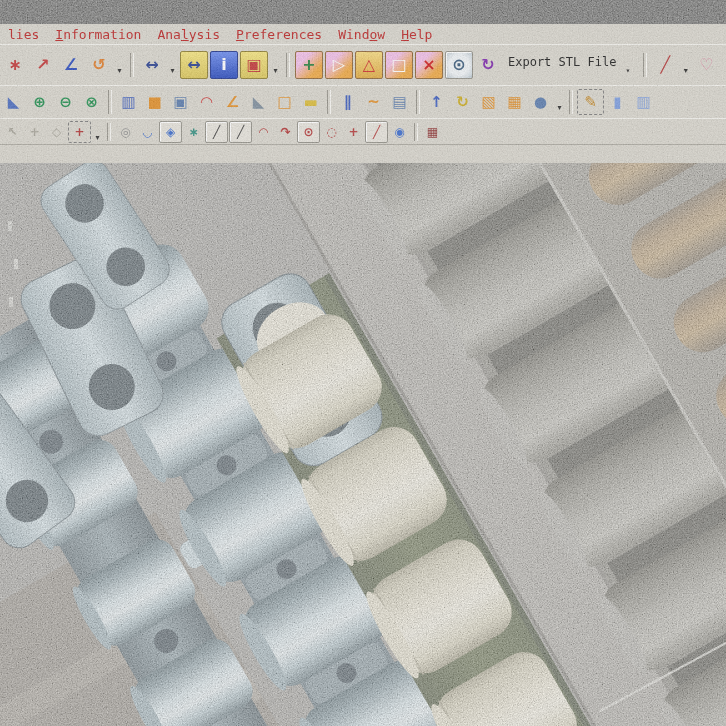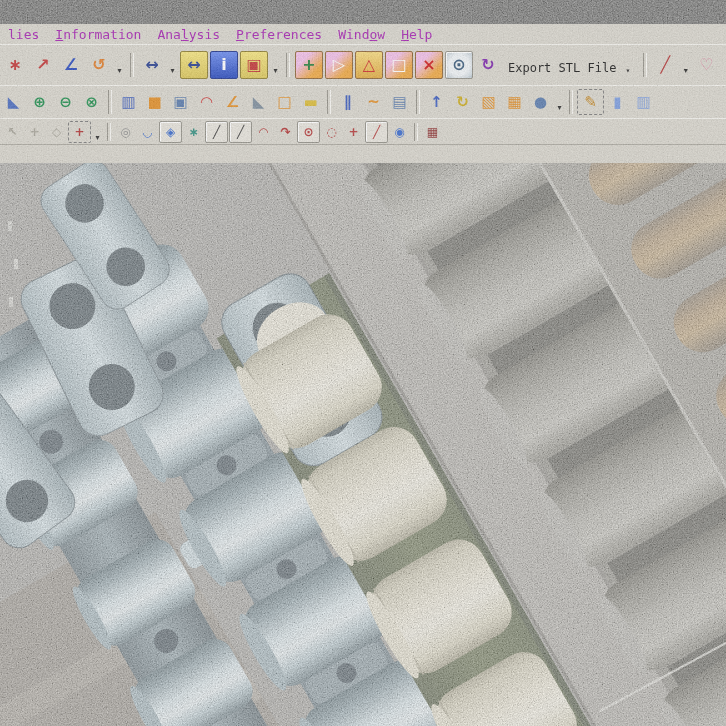--- a/index.html
+++ b/index.html
@@ -3,42 +3,42 @@
 <meta charset="utf-8">
 <style>
   html,body{margin:0;padding:0;}
   #app{position:relative;width:726px;height:726px;overflow:hidden;background:#d5d2c9;
        font-family:"DejaVu Sans",sans-serif;}
   
   #titlebar{position:absolute;left:0;top:0;width:726px;height:24px;background:#4a4a48;}
   
   #menubar{position:absolute;left:0;top:24px;width:726px;height:20px;background:#d6d3ca;
            display:flex;align-items:center;border-bottom:1px solid #bdbab1;}
-  .menu-item{padding:0 8px;font:13px "DejaVu Sans Mono",monospace;color:#a21caf;white-space:pre;}
+  .menu-item{padding:0 8px;font:13px "DejaVu Sans Mono",monospace;color:#b91c1c;white-space:pre;}
   .menu-item u{text-decoration:underline;}
   
   .toolbar{position:absolute;left:0;width:726px;background:#d6d3ca;display:flex;align-items:center;
            border-top:1px solid #f2f1ec;border-bottom:1px solid #a8a59c;}
   #tb1{top:44px;height:40px;gap:2px;padding-left:2px;}
   #tb2{top:85px;height:32px;gap:1px;padding-left:1px;}
   #tb3{top:118px;height:25px;gap:1px;padding-left:2px;}
   .ticon{width:26px;height:26px;display:flex;align-items:center;justify-content:center;
          font-size:16px;line-height:1;border-radius:2px;flex:0 0 auto;}
   #tb2 .ticon{width:25px;height:24px;font-size:15px;}
   #tb3 .ticon{width:21px;height:20px;font-size:12px;}
   .ticon span{font-weight:bold;}
   .framed{border:1px solid #8f8d84;background:#e4e1d9;box-shadow:inset 1px 1px 0 #fff;}
   .dashed{border:1px dashed #777;}
   .dis span{color:#a3a095 !important;}
   .sep{width:2px;height:24px;border-left:1px solid #918e85;border-right:1px solid #f7f6f2;
        margin:0 3px;flex:0 0 auto;}
   #tb3 .sep{height:18px;}
   .drop{width:11px;font-size:8px;color:#222;display:flex;align-items:flex-end;justify-content:center;
         height:20px;flex:0 0 auto;}
-  .tbtn{display:flex;align-items:flex-end;gap:6px;padding:0 5px;
+  .tbtn{display:flex;align-items:flex-start;gap:6px;padding:0 5px;
         font:12px "DejaVu Sans Mono",monospace;color:#111;white-space:pre;flex:0 0 auto;}
   
   #cuebar{position:absolute;left:0;top:143px;width:726px;height:20px;background:#dcd9d0;
           border-top:1px solid #f2f1ec;border-bottom:1px solid #9a978e;}
   #cuebar .vsep{position:absolute;left:287px;top:2px;height:15px;width:2px;
           border-left:1px solid #918e85;border-right:1px solid #f7f6f2;}
   #cue-label{position:absolute;left:318px;top:2px;font:bold 13px "DejaVu Sans Mono",monospace;color:#000;}
   
   #viewport{position:absolute;left:0;top:163px;width:726px;height:563px;background:#a7a5a0;}
   #noise-chrome{position:absolute;left:0;top:0;width:726px;height:726px;pointer-events:none;z-index:40;}

